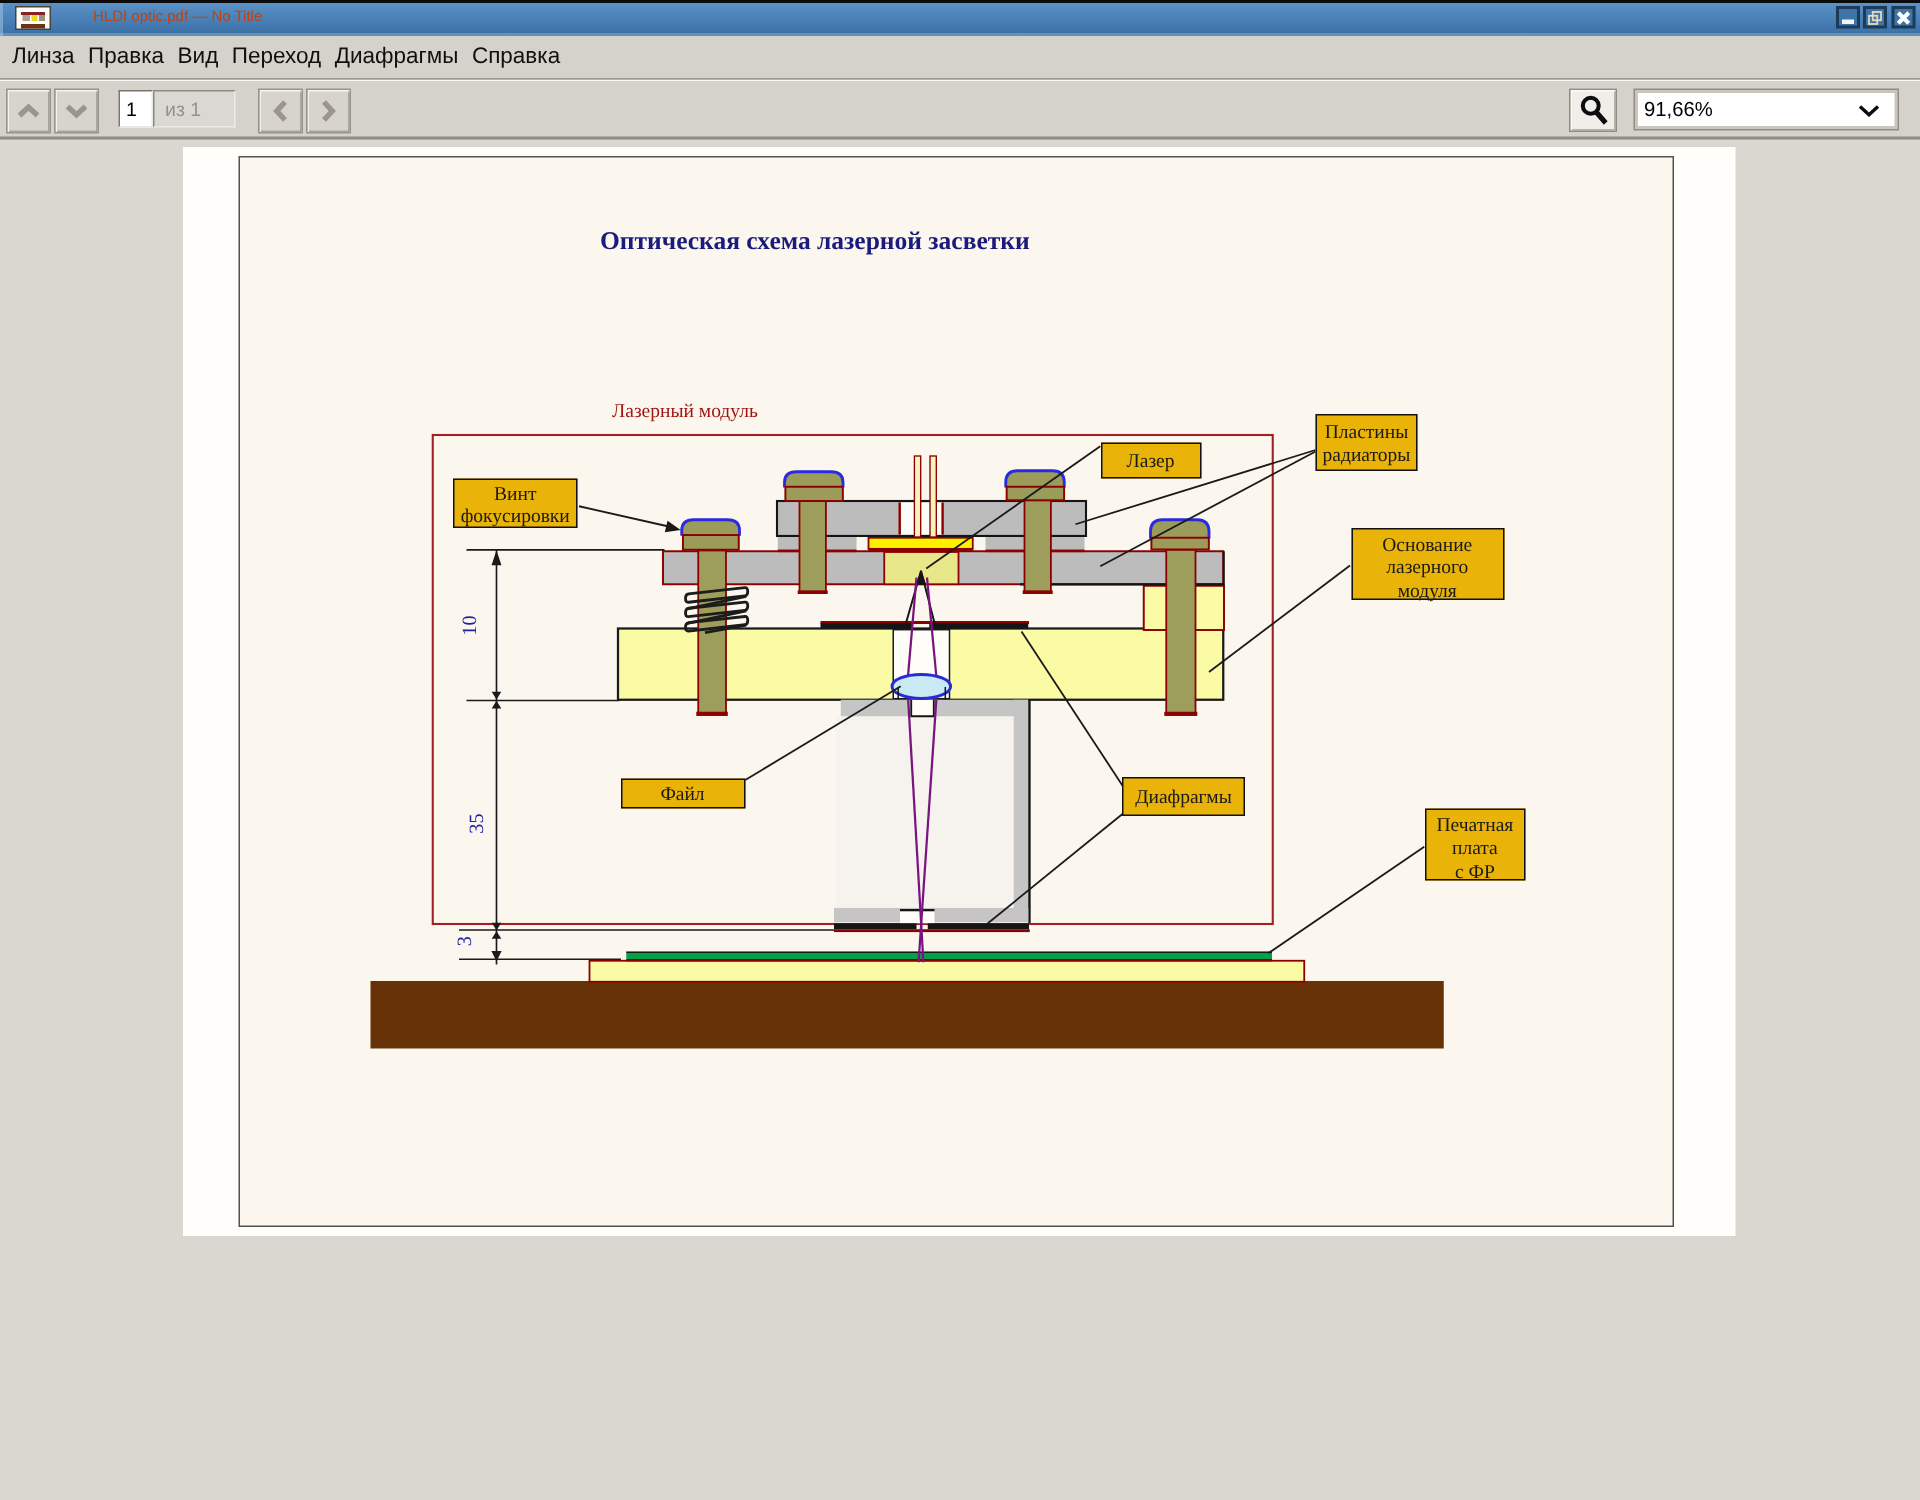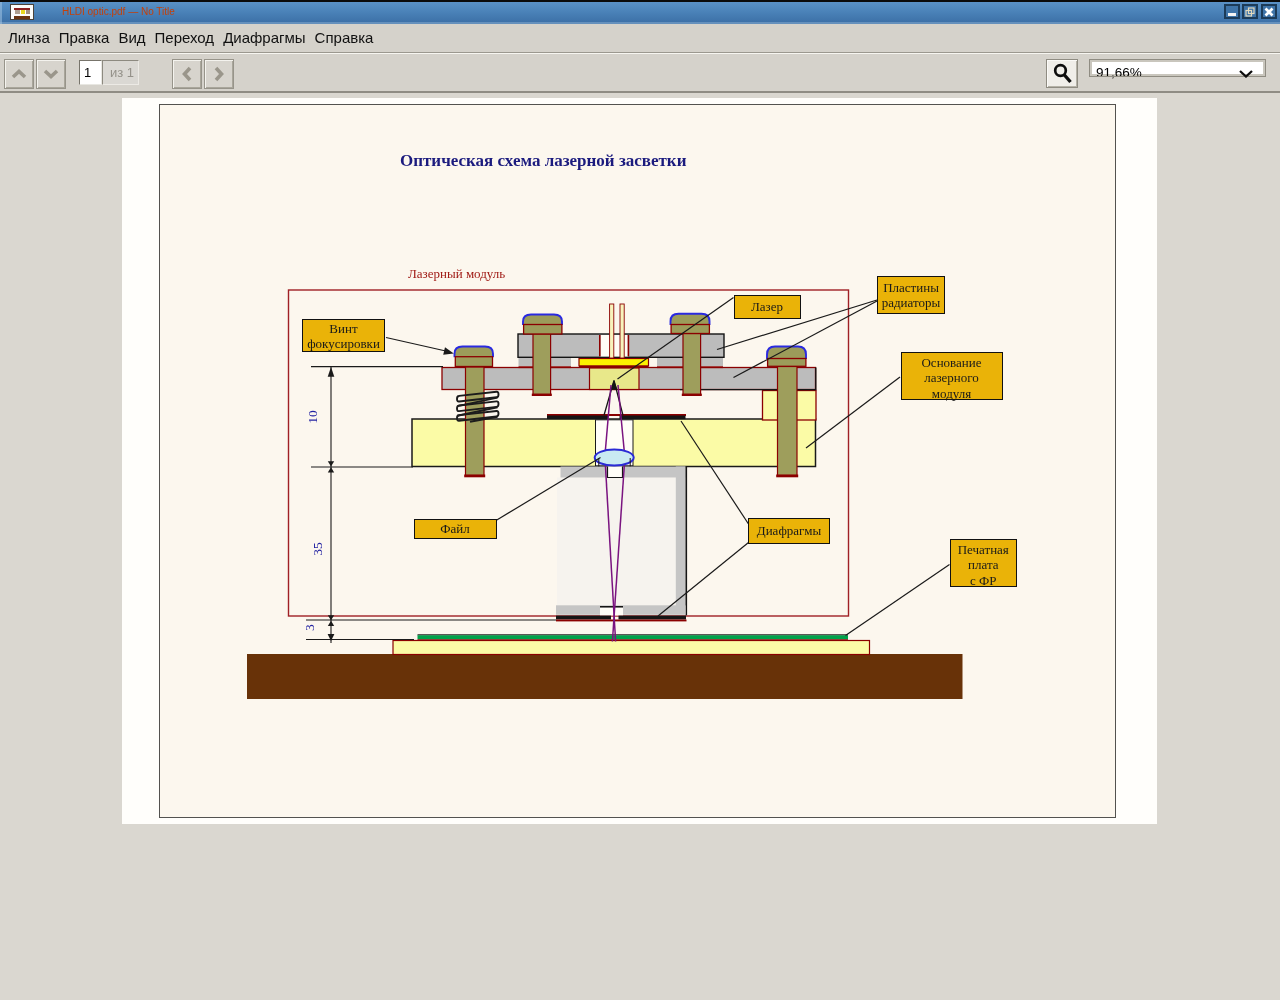--- a/index.html
+++ b/index.html
@@ -26,27 +26,27 @@
   #toolbar{left:0;top:52px;width:1280px;height:41px;background:#D5D2CB;box-sizing:border-box;
     border-top:1px solid #9b988f;border-bottom:2px solid #8f8c84;
     box-shadow:inset 0 1px 0 #f7f6f1;}
   .tbtn{position:absolute;top:6px;width:30px;height:30px;background:#D7D4CD;box-sizing:border-box;
     border:1px solid #97948a;
     box-shadow:inset 1px 1px 0 #f4f3ee, inset -1px -1px 0 #a9a69b;
     display:flex;align-items:center;justify-content:center;}
   #pgnum{position:absolute;left:79px;top:7px;width:23px;height:25px;background:#fff;box-sizing:border-box;
     border:1px solid;border-color:#77746b #e8e7e2 #e8e7e2 #77746b;
     font-size:13px;color:#000;padding:4px 0 0 4px;}
-  #pgof{position:absolute;left:102px;top:7px;width:37px;height:25px;background:#DAD8D3;box-sizing:border-box;
+  #pgof{position:absolute;left:102px;top:7px;width:55px;height:25px;background:#DAD8D3;box-sizing:border-box;
     border:1px solid;border-color:#8d8a80 #eceae5 #eceae5 #8d8a80;
     font-size:13px;color:#95928a;padding:4px 0 0 7px;}
   #magbtn{position:absolute;left:1046px;top:6px;width:32px;height:29px;background:#F0EEE9;box-sizing:border-box;
     border:1px solid #8f8c82;box-shadow:inset 1px 1px 0 #fbfaf7, inset -1px -1px 0 #b5b2a7;
     display:flex;align-items:center;justify-content:center;}
-  #combo{position:absolute;left:1090px;top:7px;width:175px;height:16px;background:#fff;box-sizing:border-box;
+  #combo{position:absolute;left:1090px;top:7px;width:175px;height:26px;background:#fff;box-sizing:border-box;
     border:2px solid #c9c6bd;outline:1px solid #8f8c82;
     font-size:13.5px;color:#000;line-height:22px;padding-left:4px;}
 
   
   #page{left:122px;top:98px;width:1035px;height:726px;background:#fffefb;}
   #cream{left:158.5px;top:103.5px;width:957px;height:714px;background:#FCF7EE;
      border:1px solid #53524f;box-sizing:border-box;}
 
   
   #doctitle{left:400px;top:151px;width:500px;text-align:left;

